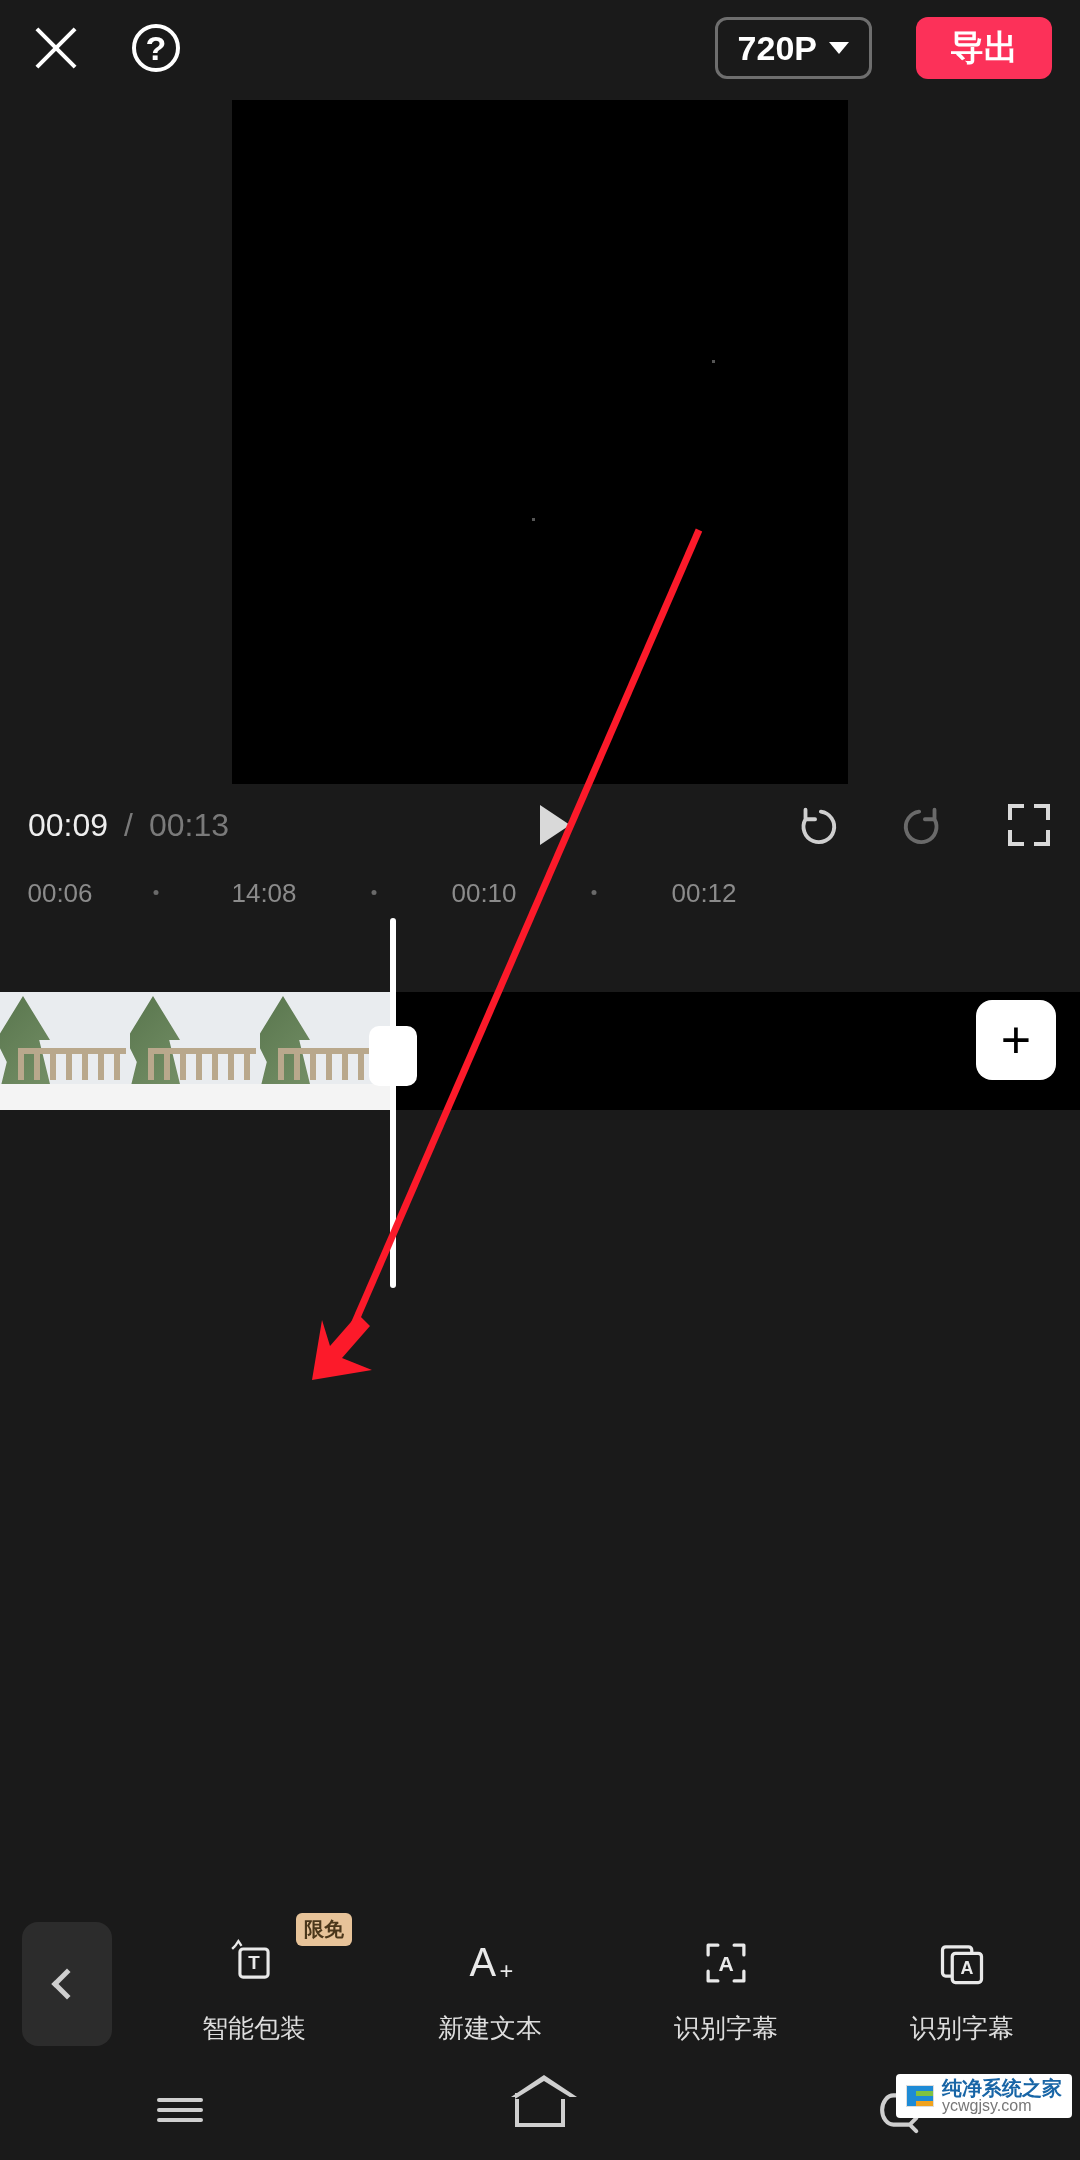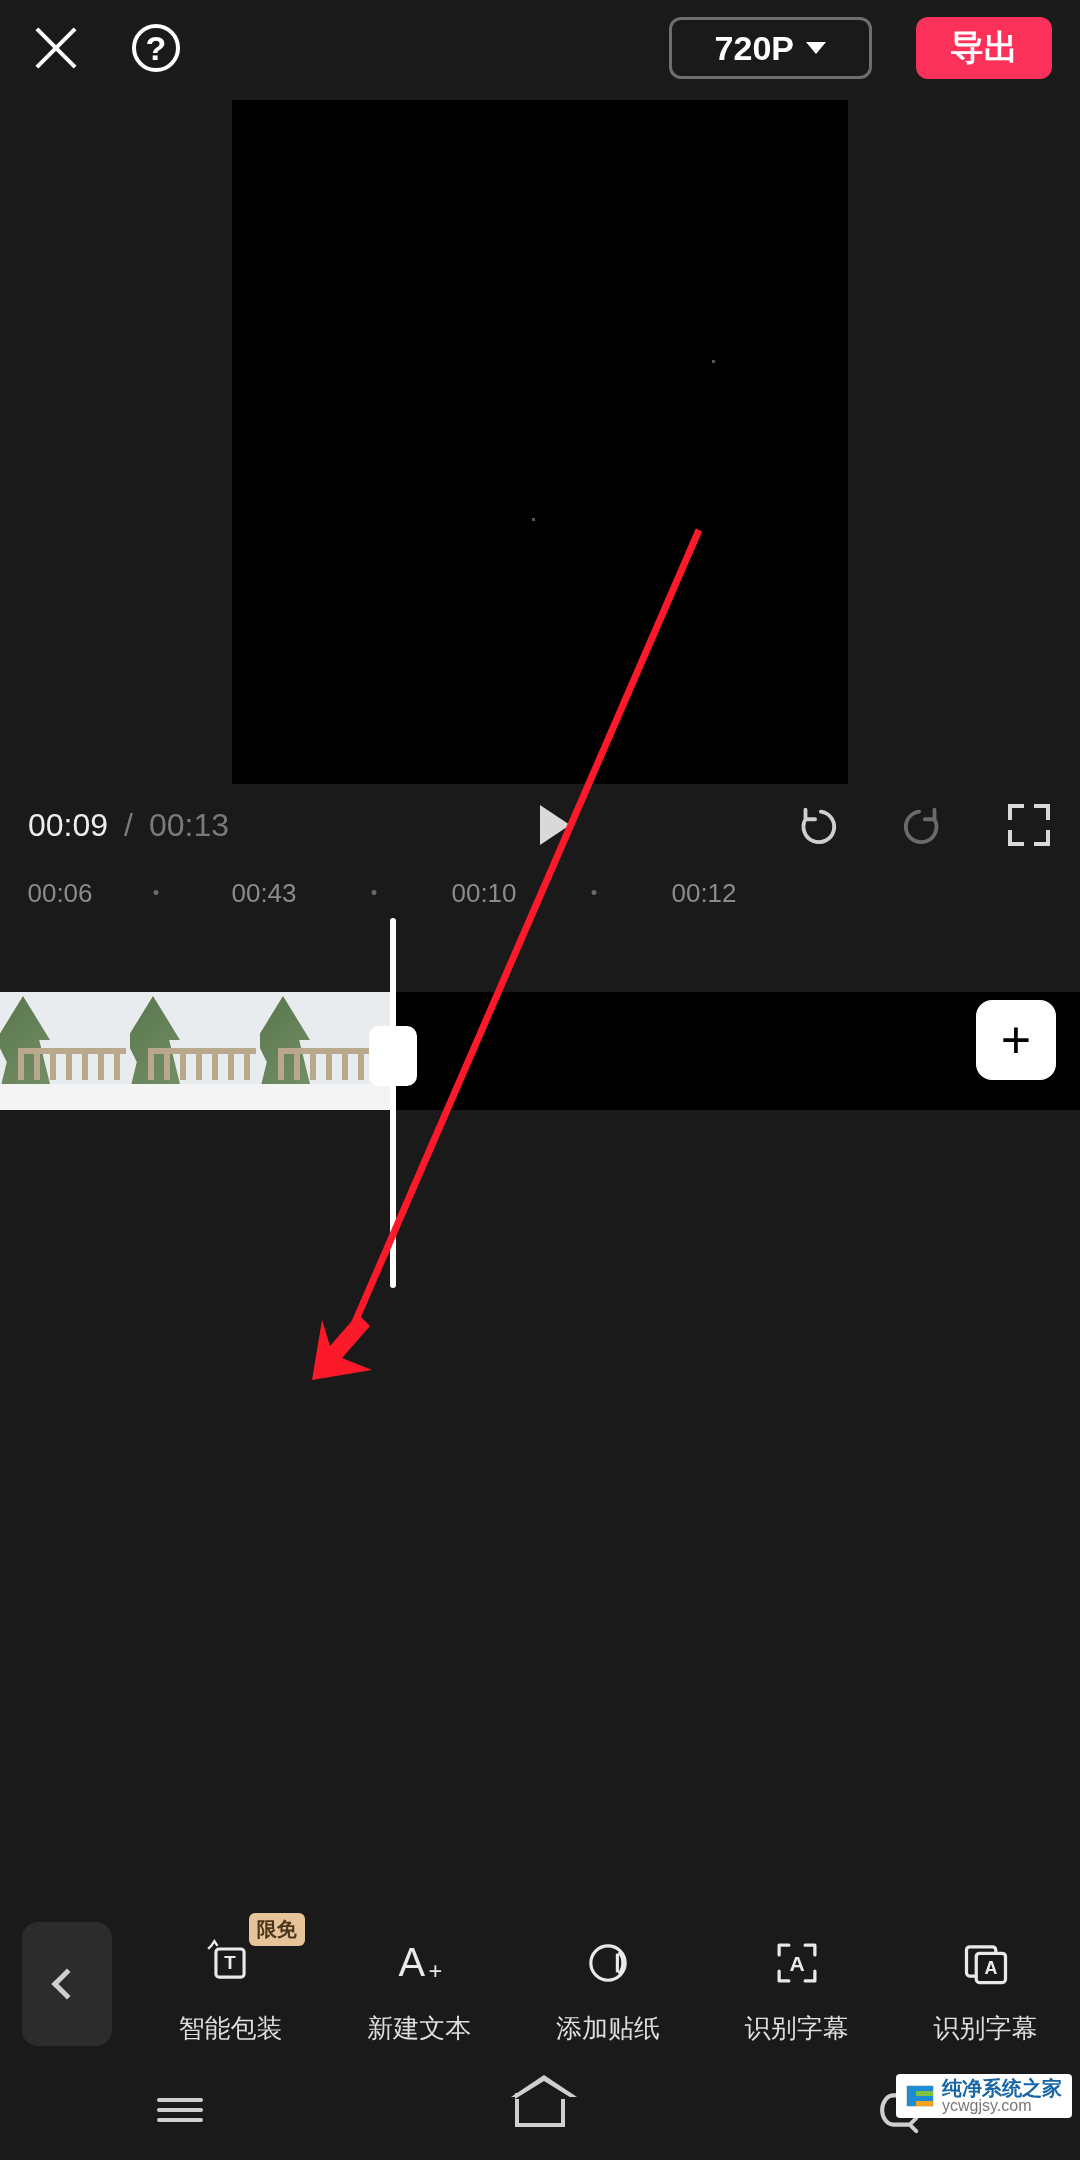--- a/index.html
+++ b/index.html
@@ -15,21 +15,21 @@
     content: ""; position: absolute; left: 50%; top: 50%; width: 54px; height: 4px;
     background: #fff; transform-origin: center;
   }
   .close-x::before { transform: translate(-50%,-50%) rotate(45deg); }
   .close-x::after  { transform: translate(-50%,-50%) rotate(-45deg); }
   .help-circle {
     width: 48px; height: 48px; border: 4px solid #fff; border-radius: 50%;
     display: flex; align-items: center; justify-content: center; font-size: 34px; font-weight: 700;
   }
   .res-pill {
-    height: 62px; padding: 0 43px; border: 3px solid #6e6e6e; border-radius: 12px;
+    height: 62px; padding: 0 20px; border: 3px solid #6e6e6e; border-radius: 12px;
     display: flex; align-items: center; gap: 12px; font-size: 34px; font-weight: 600;
   }
   .caret-down {
     width: 0; height: 0; border-left: 10px solid transparent; border-right: 10px solid transparent;
     border-top: 12px solid #fff;
   }
   .export-btn {
     height: 62px; padding: 0 34px; background: #fc3159; border-radius: 12px;
     display: flex; align-items: center; font-size: 34px; font-weight: 600; color: #fff;
   }
@@ -213,21 +213,21 @@
         <span class="tr"></span>
         <span class="bl"></span>
         <span class="br"></span>
     </div>
   </div>
 </div>
 
 <div class="ruler">
   <span class="ruler-label" style="left:60px">00:06</span>
   <span class="ruler-dot" style="left:156px"></span>
-  <span class="ruler-label" style="left:264px">00:43</span>
+  <span class="ruler-label" style="left:264px">14:08</span>
   <span class="ruler-dot" style="left:374px"></span>
   <span class="ruler-label" style="left:484px">00:10</span>
   <span class="ruler-dot" style="left:594px"></span>
   <span class="ruler-label" style="left:704px">00:12</span>
 </div>
 
 <div class="trackwrap">
   <div class="clip-row">
     <div class="frames" style="width:390px">
       <div class="frame">
@@ -286,30 +286,20 @@
       <div class="tool-ic">
         <svg viewBox="0 0 64 64" width="58" height="58">
             <text x="24" y="46" text-anchor="middle" font-size="44" fill="#e9e9e9" font-weight="400">A</text>
             <text x="50" y="50" text-anchor="middle" font-size="26" fill="#e9e9e9">+</text>
           </svg>
       </div>
       <span class="tool-label">新建文本</span>
     </div>
     <div class="tool">
       <div class="tool-ic">
-        <svg viewBox="0 0 64 64" width="50" height="50">
-            <circle cx="32" cy="32" r="22" fill="none" stroke="#e9e9e9" stroke-width="4"></circle>
-            <path d="M46 18 A22 22 0 0 1 46 46" fill="none" stroke="#e9e9e9" stroke-width="4"></path>
-            <path d="M44 20 L44 44" fill="none" stroke="#e9e9e9" stroke-width="4"></path>
-          </svg>
-      </div>
-      <span class="tool-label">添加贴纸</span>
-    </div>
-    <div class="tool">
-      <div class="tool-ic">
         <svg viewBox="0 0 64 64" width="52" height="52">
           <path d="M10 10h12M10 10v12M54 10h-12M54 10v12M10 54h12M10 54v-12M54 54h-12M54 54v-12" stroke="#e9e9e9" stroke-width="4" fill="none" stroke-linecap="round"></path>
           <text x="32" y="42" text-anchor="middle" font-size="26" fill="#e9e9e9" font-weight="700">A</text>
         </svg>
       </div>
       <span class="tool-label">识别字幕</span>
     </div>
     <div class="tool">
       <div class="tool-ic">
         <svg viewBox="0 0 64 64" width="52" height="52">

